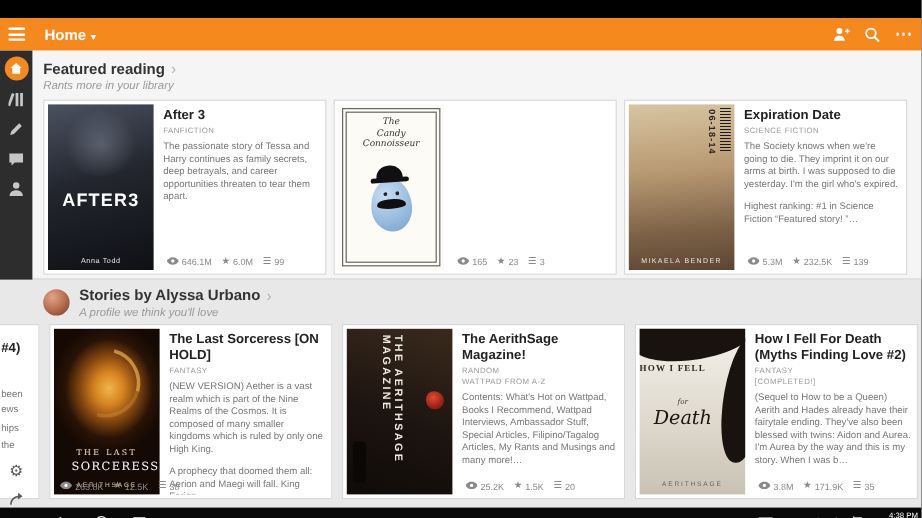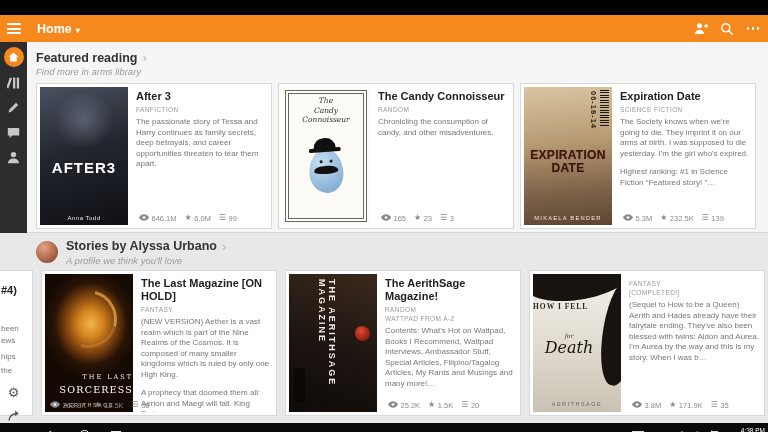--- a/index.html
+++ b/index.html
@@ -77,21 +77,21 @@
 
   .cover-exp { background:linear-gradient(175deg, #d8c5a2 0%, #b89a72 40%, #7d6248 75%, #5c4532 100%); }
   .exp-barcode { position:absolute; top:3px; right:3px; width:9px; height:36px; background:repeating-linear-gradient(180deg, #1a1a1a 0 1px, transparent 1px 2.5px); }
   .exp-date { position:absolute; top:4px; right:14px; writing-mode:vertical-rl; font-size:7.5px; font-weight:bold; letter-spacing:1px; color:#2a2420; }
   .exp-title { position:absolute; top:62px; left:0; right:0; text-align:center; color:#451410; font-weight:bold; font-size:12px; line-height:13px; letter-spacing:.3px; text-shadow:0 0 1px rgba(20,5,5,.5); }
   .exp-author { position:absolute; bottom:4px; left:0; right:0; text-align:center; color:#f2e6d2; font-size:5.8px; letter-spacing:1.2px; }
 
   .cover-sorc { background:#140903; }
   .sorc-glow { position:absolute; inset:0; background:radial-gradient(ellipse 55% 40% at 52% 36%, #f2b44e 0%, #d4841f 25%, #8a4a10 48%, rgba(42,20,6,.92) 75%, rgba(20,9,3,0) 100%); }
   .sorc-arc { position:absolute; top:16px; left:14px; width:58px; height:58px; border:3px solid; border-color:transparent rgba(255,195,95,.6) rgba(255,195,95,.22) transparent; border-radius:50%; transform:rotate(-30deg); }
-  .sorc-t1 { position:absolute; bottom:31px; width:100%; text-align:right; color:#f5ead2; font-family:"DejaVu Serif", serif; font-size:6.5px; letter-spacing:2px; }
+  .sorc-t1 { position:absolute; bottom:31px; width:100%; text-align:center; color:#f5ead2; font-family:"DejaVu Serif", serif; font-size:6.5px; letter-spacing:2px; }
   .sorc-t2 { position:absolute; bottom:17px; width:100%; text-align:right; color:#fff; font-family:"DejaVu Serif", serif; font-size:9.5px; letter-spacing:1.2px; }
   .sorc-author { position:absolute; bottom:4px; width:100%; text-align:center; color:#d8c8a8; font-size:5.5px; letter-spacing:1.5px; }
 
   .cover-mag { background:linear-gradient(200deg, #3a2a1c 0%, #1c1410 55%, #0f0b08 100%); }
   .mag-bottle { position:absolute; left:5px; bottom:10px; width:11px; height:34px; background:#0a0705; border-radius:3px 3px 2px 2px; }
   .mag-flower { position:absolute; right:7px; top:52px; width:15px; height:15px; background:radial-gradient(circle at 40% 35%, #e04a34, #8a1a10 75%); border-radius:45% 55% 50% 50%; }
   .mag-text { position:absolute; left:28px; top:5px; bottom:5px; writing-mode:vertical-rl; color:#f0ece4; font-size:9px; font-weight:bold; letter-spacing:2px; }
 
   .cover-death { background:linear-gradient(180deg, #f4f1ea 0%, #ddd7cb 60%, #c9c2b4 100%); }
   .death-hair-top { position:absolute; top:-14px; left:-8px; width:104px; height:40px; background:#191310; border-radius:0 0 55% 45%; transform:rotate(-6deg); }
@@ -190,21 +190,21 @@
       </svg>
   </div>
 
   <main class="content">
 
     <section class="sec1">
       <div class="sec-title">
         <span>Featured reading</span>
         <span class="chev">›</span>
       </div>
-      <div class="sec-sub">Find more in arms library</div>
+      <div class="sec-sub">Rants more in your library</div>
 
       <div class="row1">
 
         <article class="card">
           <div class="cover cover-after3">
             <div class="a3-glow"></div>
             <div class="a3-title">AFTER3</div>
             <div class="a3-author">Anna Todd</div>
           </div>
           <div class="card-body">
@@ -241,25 +241,20 @@
             </div>
             <div class="candy-man">
               <div class="candy-body"></div>
               <div class="candy-hat-top"></div>
               <div class="candy-hat-brim"></div>
               <div class="candy-eye eye-l"></div>
               <div class="candy-eye eye-r"></div>
               <div class="candy-stache"></div>
             </div>
           </div>
-          <div class="card-body">
-            <h3 class="card-title">The Candy Connoisseur</h3>
-            <div class="card-cat">RANDOM</div>
-            <p class="card-desc">Chronicling the consumption of candy, and other misadventures.</p>
-          </div>
           <div class="card-stats">
             <span class="stat">
                 <svg width="10" height="7" viewBox="0 0 14 9">
                   <path d="M7 0C3.8 0 1.3 2 0 4.5 1.3 7 3.8 9 7 9s5.7-2 7-4.5C12.7 2 10.2 0 7 0z" fill="#8a8a8a"></path>
                   <circle cx="7" cy="4.5" r="1.9" fill="#fff"></circle>
                 </svg>
                 <span>165</span>
               </span>
             <span class="stat">
                 <span class="glyph">★</span>
@@ -269,24 +264,20 @@
                 <span class="glyph">☰</span>
                 <span>3</span>
               </span>
           </div>
         </article>
 
         <article class="card">
           <div class="cover cover-exp">
             <div class="exp-barcode"></div>
             <div class="exp-date">06-18-14</div>
-            <div class="exp-title">
-              <div>EXPIRATION</div>
-              <div>DATE</div>
-            </div>
             <div class="exp-author">MIKAELA BENDER</div>
           </div>
           <div class="card-body">
             <h3 class="card-title">Expiration Date</h3>
             <div class="card-cat">SCIENCE FICTION</div>
             <p class="card-desc">The Society knows when we're going to die. They imprint it on our arms at birth. I was supposed to die yesterday. I'm the girl who's expired.</p>
             <p class="card-desc2">Highest ranking: #1 in Science Fiction “Featured story! ”…</p>
           </div>
           <div class="card-stats">
             <span class="stat">
@@ -336,21 +327,21 @@
 
         <article class="card stats-left">
           <div class="cover cover-sorc">
             <div class="sorc-glow"></div>
             <div class="sorc-arc"></div>
             <div class="sorc-t1">THE LAST</div>
             <div class="sorc-t2">SORCERESS</div>
             <div class="sorc-author">AERITHSAGE</div>
           </div>
           <div class="card-body">
-            <h3 class="card-title">The Last Magazine [ON HOLD]</h3>
+            <h3 class="card-title">The Last Sorceress [ON HOLD]</h3>
             <div class="card-cat">FANTASY</div>
             <p class="card-desc">(NEW VERSION) Aether is a vast realm which is part of the Nine Realms of the Cosmos. It is composed of many smaller kingdoms which is ruled by only one High King.</p>
             <p class="card-desc2">A prophecy that doomed them all: Aerion and Maegi will fall. King Ferion…</p>
           </div>
           <div class="card-stats">
             <span class="stat">
                 <svg width="10" height="7" viewBox="0 0 14 9">
                   <path d="M7 0C3.8 0 1.3 2 0 4.5 1.3 7 3.8 9 7 9s5.7-2 7-4.5C12.7 2 10.2 0 7 0z" fill="#8a8a8a"></path>
                   <circle cx="7" cy="4.5" r="1.9" fill="#fff"></circle>
                 </svg>
@@ -401,20 +392,21 @@
         <article class="card">
           <div class="cover cover-death">
             <div class="death-hair-top"></div>
             <div class="death-hair-side"></div>
             <div class="death-t1">HOW I FELL</div>
             <div class="death-t2">for</div>
             <div class="death-t3">Death</div>
             <div class="death-author">AERITHSAGE</div>
           </div>
           <div class="card-body">
+            <h3 class="card-title">How I Fell For Death (Myths Finding Love #2)</h3>
             <div class="card-cat">FANTASY</div>
             <div class="card-cat2">[COMPLETED!]</div>
             <p class="card-desc">(Sequel to How to be a Queen) Aerith and Hades already have their fairytale ending. They've also been blessed with twins: Aidon and Aurea. I'm Aurea by the way and this is my story. When I was b…</p>
           </div>
           <div class="card-stats">
             <span class="stat">
                 <svg width="10" height="7" viewBox="0 0 14 9">
                   <path d="M7 0C3.8 0 1.3 2 0 4.5 1.3 7 3.8 9 7 9s5.7-2 7-4.5C12.7 2 10.2 0 7 0z" fill="#8a8a8a"></path>
                   <circle cx="7" cy="4.5" r="1.9" fill="#fff"></circle>
                 </svg>

